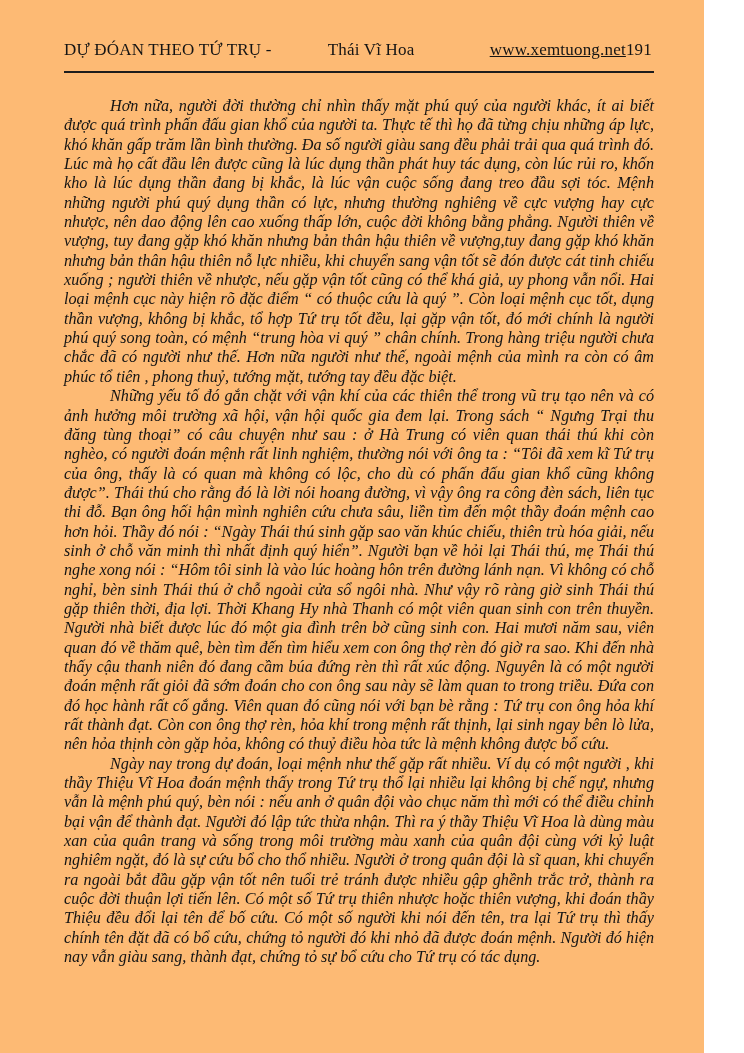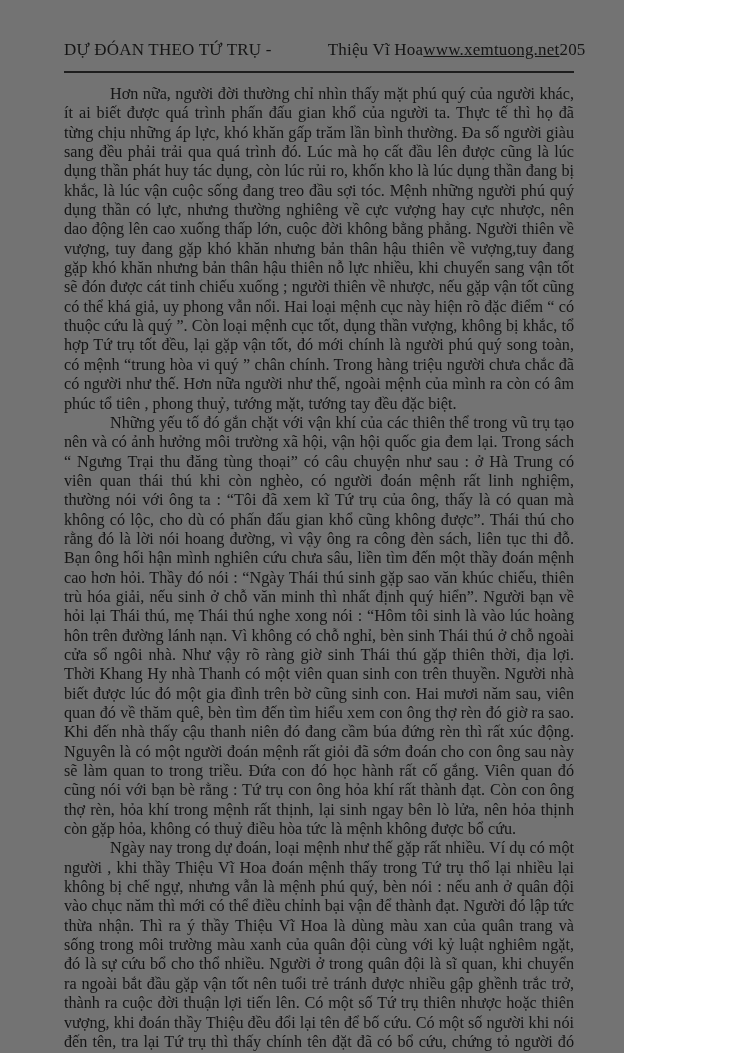--- a/index.html
+++ b/index.html
@@ -9,24 +9,24 @@
   }
   body {
     width: 744px;
     height: 1053px;
     overflow: hidden;
     font-family: "Liberation Serif", "DejaVu Serif", serif;
     color: #141414;
   }
   .page {
     box-sizing: border-box;
-    width: 624px;
+    width: 704px;
     height: 1053px;
     padding: 40px 50px 0 64px;
-    background: #737373;
+    background: #fdba74;
   }
   .page-header {
     display: flex;
     align-items: baseline;
     font-size: 17px;
     letter-spacing: 0.2px;
     white-space: nowrap;
   }
   .book-title {
     font-weight: normal;
@@ -43,42 +43,43 @@
   }
   .page-number {
     margin-right: 2px;
   }
   .header-rule {
     border: none;
     border-bottom: 2px solid #1d1d1d;
     margin: 11px 0 0 0;
   }
   .body-text {
-    margin-top: 12px;
+    margin-top: 24px;
     font-size: 16.2px;
     line-height: 19.35px;
     text-align: justify;
+    font-style: italic;
   }
   .body-text p {
     margin: 0;
     padding: 0;
     text-indent: 46px;
   }
 </style>
 </head>
 <body>
 
 <div class="page">
 
   <div class="page-header">
     <span class="book-title">DỰ ĐÓAN THEO TỨ TRỤ -</span>
-    <span class="author">Thiệu Vĩ  Hoa</span>
+    <span class="author">Thái Vĩ  Hoa</span>
     <span class="header-spacer"></span>
     <span class="website">www.xemtuong.net</span>
-    <span class="page-number">205</span>
+    <span class="page-number">191</span>
   </div>
 
   <hr class="header-rule">
 
   <div class="body-text">
     <p>Hơn nữa, người đời thường chỉ nhìn thấy mặt phú quý của người khác, ít ai biết được quá trình phấn đấu gian khổ của người ta. Thực tế thì họ đã từng chịu những áp lực, khó khăn gấp trăm lần bình thường. Đa số người giàu sang đều phải trải qua quá trình đó. Lúc mà họ cất đầu lên được cũng là lúc dụng thần phát huy tác dụng, còn lúc rủi ro, khốn kho là lúc dụng thần đang bị khắc, là lúc vận cuộc sống đang treo đầu sợi tóc. Mệnh những người phú quý dụng thần có lực, nhưng thường nghiêng về cực vượng hay cực nhược, nên dao động lên cao xuống thấp lớn, cuộc đời không bằng phẳng. Người thiên về vượng, tuy đang gặp khó khăn nhưng bản thân hậu thiên về vượng,tuy  đang  gặp khó khăn nhưng bản thân hậu thiên nỗ lực nhiều, khi chuyển sang vận tốt sẽ đón được cát tinh chiếu xuống ; người thiên về nhược, nếu gặp vận tốt cũng có thể khá giả, uy phong vẫn nổi. Hai loại mệnh cục này hiện rõ đặc điểm “ có thuộc cứu là quý ”. Còn loại mệnh cục tốt, dụng thần vượng, không bị khắc, tổ hợp Tứ trụ tốt đều, lại gặp vận tốt, đó mới chính là người phú quý song toàn, có mệnh “trung hòa vi quý ” chân chính. Trong hàng triệu người chưa chắc đã có người như thế. Hơn nữa người như thế, ngoài mệnh của mình ra còn có âm phúc tổ tiên , phong thuỷ, tướng mặt, tướng tay đều đặc biệt.</p>
     <p>Những yếu tố đó gắn chặt với vận khí của các thiên thể trong vũ trụ tạo nên và có ảnh hưởng môi trường xã hội, vận hội quốc gia đem lại. Trong sách “ Ngưng Trại thu đăng tùng thoại” có câu chuyện như sau : ở Hà Trung có viên quan thái thú khi còn nghèo, có người đoán mệnh rất linh nghiệm, thường nói với ông ta : “Tôi đã xem kĩ Tứ trụ của ông, thấy là có quan mà không có lộc, cho dù có phấn đấu gian khổ cũng không được”. Thái thú cho rằng đó là lời nói hoang đường, vì vậy ông ra công đèn sách, liên tục thi đỗ. Bạn ông hối hận  mình nghiên cứu chưa sâu, liền tìm đến một thầy đoán mệnh cao hơn hỏi. Thầy đó nói : “Ngày Thái thú sinh gặp sao văn khúc chiếu, thiên trù hóa giải, nếu sinh ở chỗ văn minh thì nhất định quý hiển”. Người bạn về hỏi lại Thái thú, mẹ Thái thú nghe xong nói : “Hôm tôi sinh là vào lúc hoàng hôn trên đường lánh nạn. Vì không có chỗ nghỉ, bèn sinh Thái thú ở chỗ ngoài cửa sổ ngôi nhà. Như vậy rõ ràng giờ sinh Thái thú gặp thiên thời, địa lợi. Thời Khang Hy  nhà Thanh có một viên quan sinh con trên thuyền. Người nhà biết được lúc đó một gia đình trên bờ cũng sinh con. Hai mươi năm sau, viên quan đó về thăm quê, bèn tìm đến tìm hiểu xem con ông thợ rèn đó giờ ra sao. Khi đến nhà thấy cậu thanh niên đó đang cầm búa đứng rèn thì  rất xúc động. Nguyên là có một người đoán mệnh rất giỏi đã sớm đoán cho con ông sau này sẽ làm quan to trong triều. Đứa con đó học hành rất cố gắng. Viên quan đó cũng nói với bạn bè rằng : Tứ trụ con ông hỏa khí rất thành đạt. Còn con ông thợ rèn, hỏa khí trong mệnh rất thịnh, lại sinh ngay bên lò lửa, nên hỏa thịnh còn gặp hỏa, không có thuỷ điều hòa tức là mệnh không được bổ cứu.</p>
     <p>Ngày nay trong dự đoán, loại mệnh như thế gặp rất nhiều. Ví dụ có một người , khi thầy Thiệu Vĩ  Hoa đoán mệnh thấy trong Tứ trụ thổ lại nhiều lại không bị chế ngự, nhưng vẫn là mệnh phú quý, bèn nói : nếu anh ở quân đội vào chục năm thì mới có thể điều chỉnh bại vận để thành đạt. Người đó lập tức thừa nhận. Thì ra ý thầy Thiệu Vĩ  Hoa là dùng màu xan của quân trang và sống trong môi trường màu xanh của quân đội cùng với kỷ luật nghiêm ngặt, đó là sự cứu bổ cho thổ nhiều. Người ở trong quân đội là sĩ quan, khi chuyển ra ngoài bắt đầu gặp vận tốt nên tuổi trẻ tránh được nhiều gập ghềnh trắc trở, thành ra cuộc đời thuận lợi tiến lên. Có một số Tứ trụ thiên nhược hoặc thiên vượng,  khi đoán thầy Thiệu đều đổi lại tên để bố cứu. Có một số người khi nói đến tên, tra lại Tứ trụ thì thấy chính tên đặt đã có bổ cứu, chứng tỏ người đó khi nhỏ đã được đoán mệnh. Người đó hiện nay vẫn giàu sang, thành đạt, chứng tỏ sự bổ cứu cho Tứ trụ có tác dụng.</p>
   </div>
 

